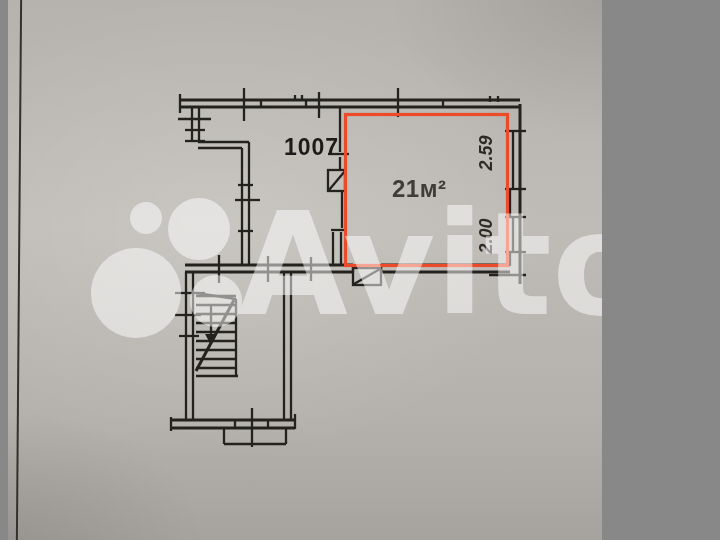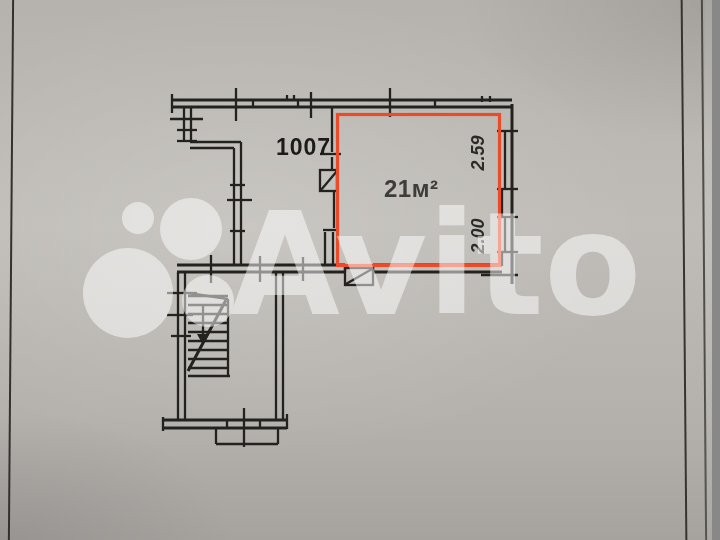--- a/index.html
+++ b/index.html
@@ -1,23 +1,24 @@
 <!DOCTYPE html>
 <html style="--ink: #23221f; --red: #ec4b2a; --wm: rgba(255,255,255,0.5); --label_dark: #1c1b19; --area_text: #3e3d39; --dim_text: #2b2a27;"><head>
 <meta charset="utf-8">
 <style>
   html,body { margin:0; padding:0; background:#888; }
   .photo {
-    position:relative; width:712px; height:540px; overflow:hidden;
+    position:relative; width:594px; height:540px; overflow:hidden;
     font-family:"Liberation Sans", sans-serif;
     background:
       radial-gradient(90% 70% at 35% 42%, rgba(255,255,255,0.16), rgba(255,255,255,0) 62%),
       radial-gradient(60% 45% at 100% 0%, rgba(0,0,0,0.10), rgba(0,0,0,0) 60%),
       radial-gradient(55% 40% at 0% 100%, rgba(0,0,0,0.09), rgba(0,0,0,0) 60%),
       linear-gradient(180deg, #b6b3ae 0%, #bfbcb7 42%, #b4b1ac 78%, #a6a39f 100%);
+    margin-left: 8px;
   }
   
   .edge { position:absolute; top:-8px; bottom:-8px; width:2px; background:#33312d; }
   .edge.left  { left:10px;  transform:rotate(0.45deg); }
   .edge.r1    { left:683px; transform:rotate(-0.5deg);  background:#36342f; }
   .edge.r2    { left:703px; transform:rotate(-0.45deg); background:#3d3b36; opacity:.85; }
   .edge-light { position:absolute; left:705px; right:0; top:0; bottom:0;
                 background:rgba(255,255,255,0.06); }
 
   

